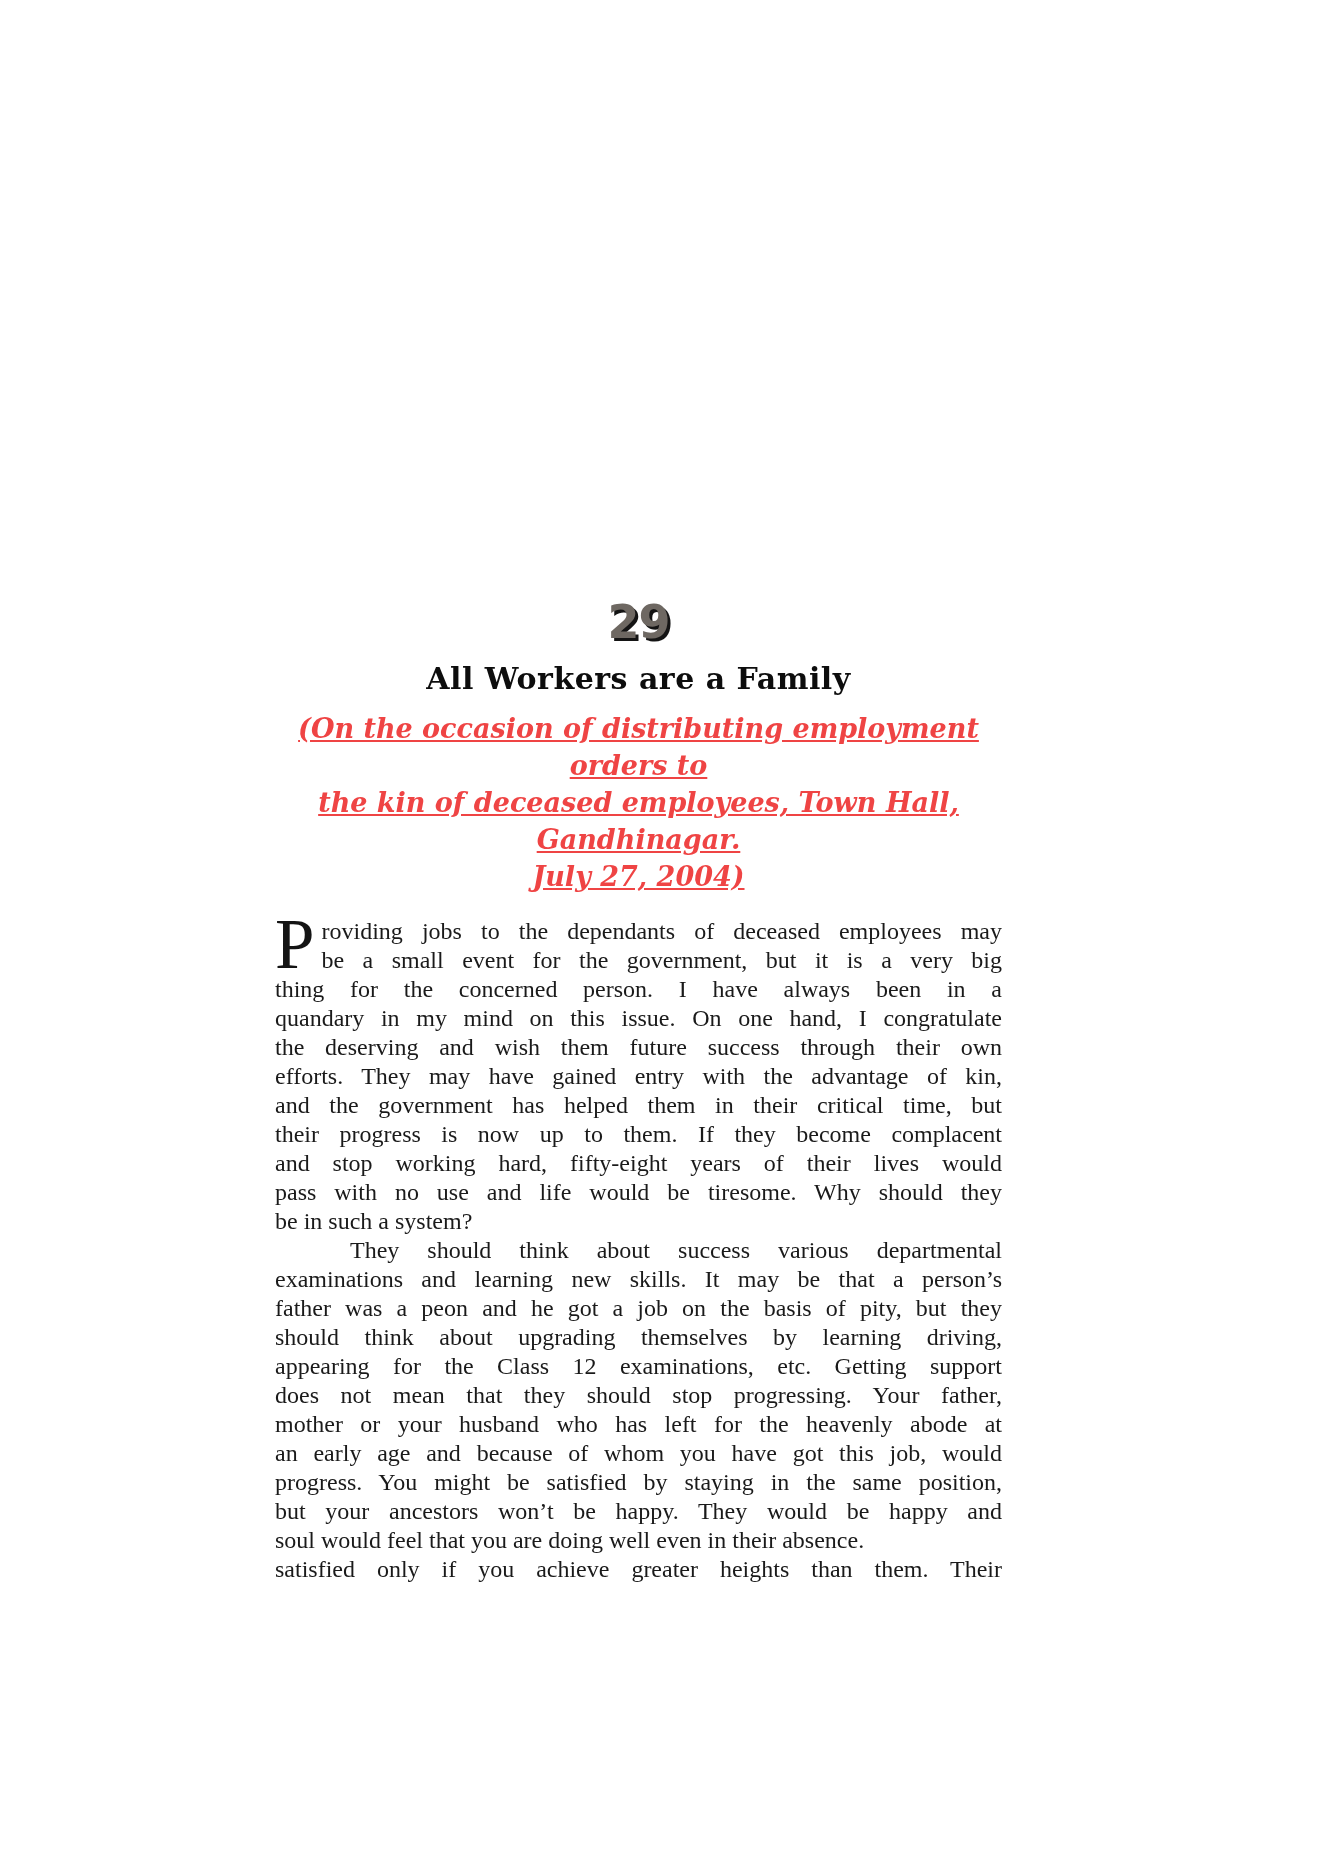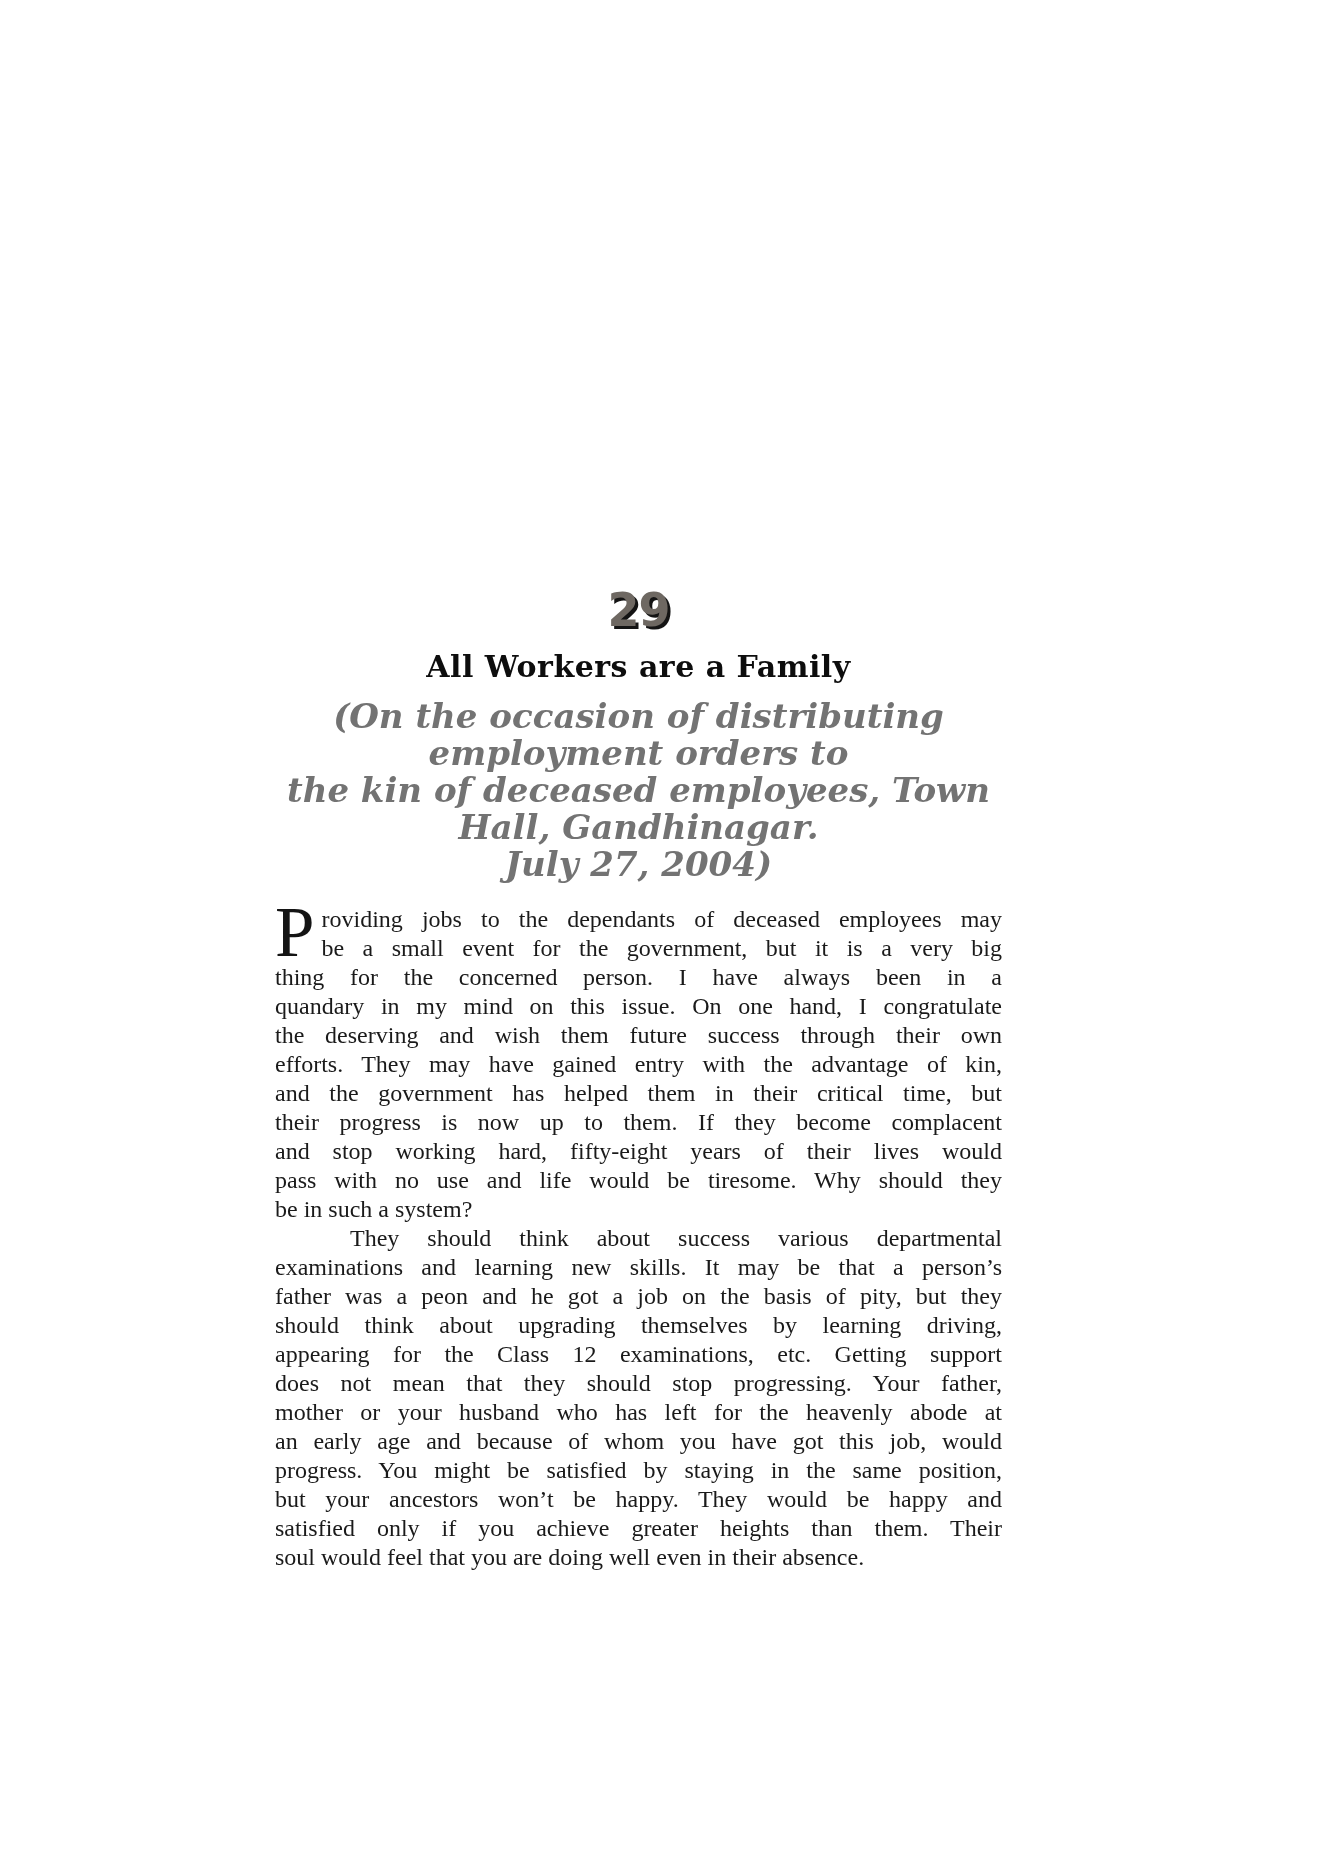--- a/index.html
+++ b/index.html
@@ -13,21 +13,21 @@
     height: 1872px;
     margin: 0 auto;
     background: #ffffff;
     overflow: hidden;
     font-family: "Liberation Serif", serif;
     color: #1a1a1a;
   }
   .content {
     position: absolute;
     left: 275px;
-    top: 0;
+    top: 12px;
     width: 727px;
     padding-top: 586px;
   }
   .chapter-number {
     text-align: center;
     font-family: "DejaVu Sans", "Liberation Sans", sans-serif;
     font-weight: bold;
     font-size: 46px;
     line-height: 48px;
     letter-spacing: -1px;
@@ -43,23 +43,24 @@
     line-height: 46px;
     letter-spacing: 0.5px;
     color: #0d0d0d;
   }
   .chapter-subtitle {
     margin-top: 8px;
     text-align: center;
     font-family: "DejaVu Serif", serif;
     font-style: italic;
     font-weight: bold;
-    font-size: 34px;
+    font-size: 27px;
     line-height: 37px;
-    color: #737373;
+    color: #ef4444;
+    text-decoration: underline;
   }
   .body-text {
     margin-top: 22px;
     font-size: 24px;
     line-height: 29px;
     color: #1a1a1a;
   }
   .paragraph { margin: 0; }
   .dropcap {
     float: left;
@@ -118,18 +119,18 @@
           <div class="text-line indent-line">They should think about success various departmental</div>
           <div class="text-line">examinations and learning new skills. It may be that a person’s</div>
           <div class="text-line">father was a peon and he got a job on the basis of pity, but they</div>
           <div class="text-line">should think about upgrading themselves by learning driving,</div>
           <div class="text-line">appearing for the Class 12 examinations, etc. Getting support</div>
           <div class="text-line">does not mean that they should stop progressing. Your father,</div>
           <div class="text-line">mother or your husband who has left for the heavenly abode at</div>
           <div class="text-line">an early age and because of whom you have got this job, would</div>
           <div class="text-line">progress. You might be satisfied by staying in the same position,</div>
           <div class="text-line">but your ancestors won’t be happy. They would be happy and</div>
+          <div class="text-line last-line">soul would feel that you are doing well even in their absence.</div>
           <div class="text-line">satisfied only if you achieve greater heights than them. Their</div>
-          <div class="text-line last-line">soul would feel that you are doing well even in their absence.</div>
         </div>
       </div>
   </div>
 </div>
 
 </body></html>

